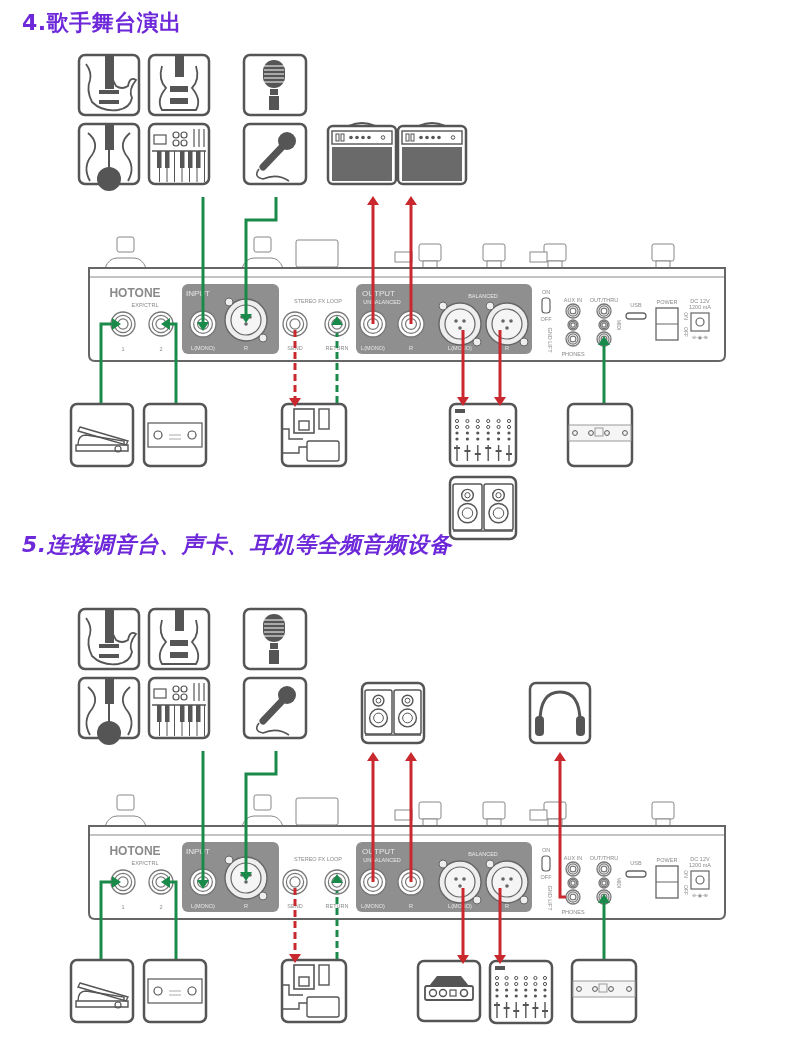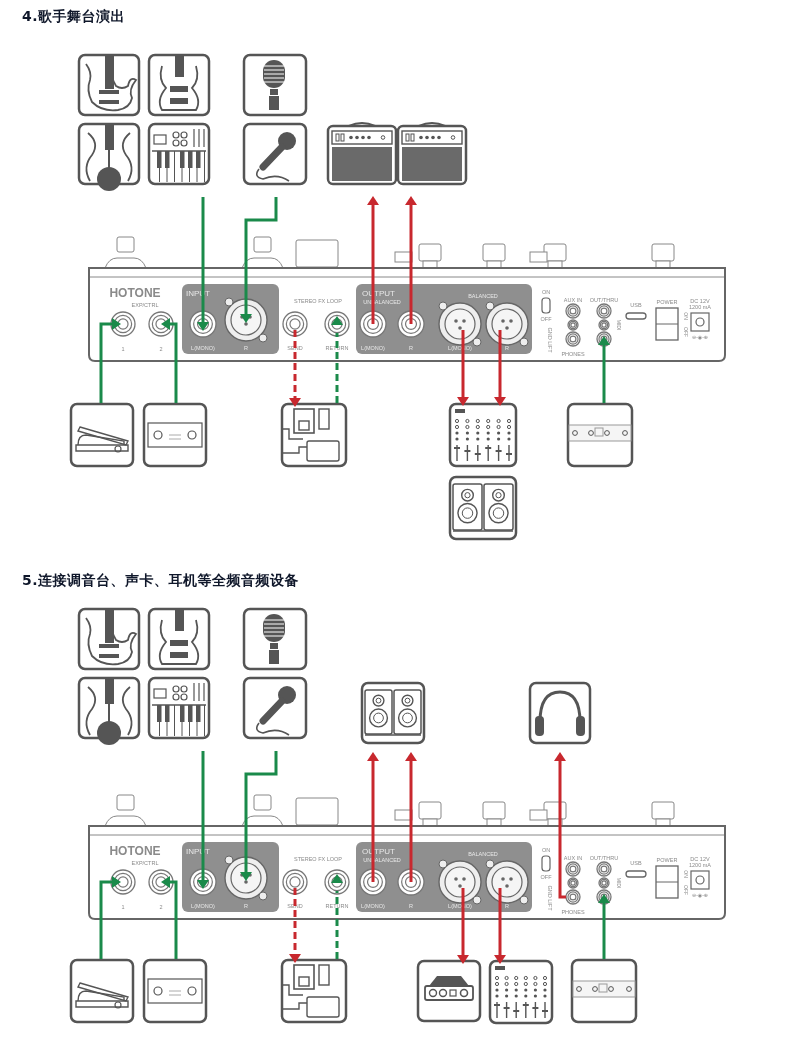--- a/index.html
+++ b/index.html
@@ -1,19 +1,19 @@
 <!DOCTYPE html>
 <html><head>
 <meta charset="utf-8">
 <style>
   html,body{margin:0;padding:0;background:#ffffff;}
   body{width:790px;height:1038px;position:relative;overflow:hidden;font-family:"DejaVu Sans","Liberation Sans",sans-serif;}
-  .section-title{position:absolute;left:22px;font-weight:bold;font-size:14px;color:#0f172a;letter-spacing:0.5px;font-family:"DejaVu Sans",sans-serif;}
+  .section-title{position:absolute;left:22px;font-weight:bold;font-size:22px;color:#6d28d9;letter-spacing:0.5px;font-family:"DejaVu Sans",sans-serif;}
   #title1{top:8px;}
-  #title2{top:572px;}
+  #title2{top:530px;font-style:italic;}
   svg{position:absolute;left:0;}
   #diag1{top:0;}
   #diag2{top:554px;}
   .lbl{font-family:"Liberation Sans",sans-serif;fill:#8a8a8a;}
   .lblw{font-family:"Liberation Sans",sans-serif;fill:#e8e8e8;}
 </style>
 </head>
 <body>
 
 <div id="title1" class="section-title">4.歌手舞台演出</div>

